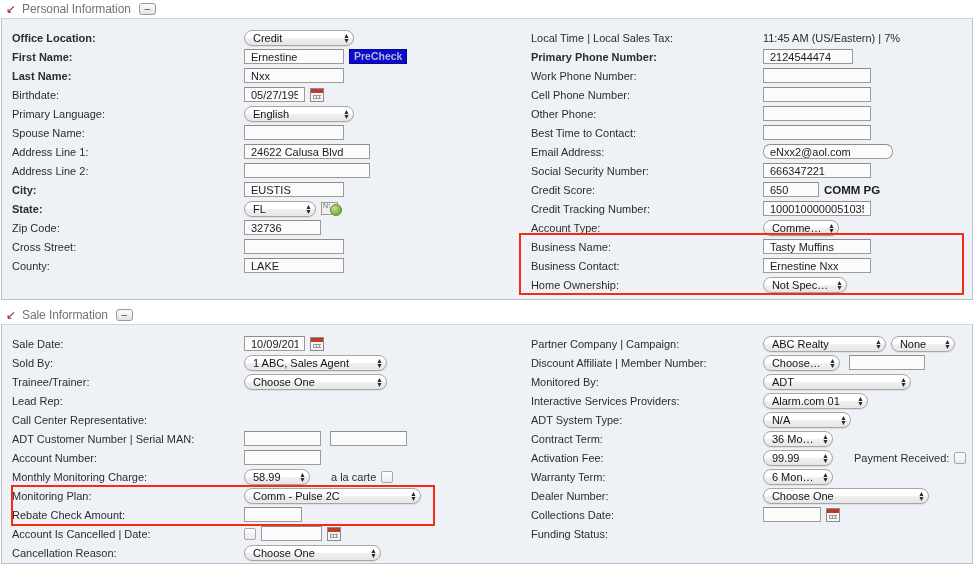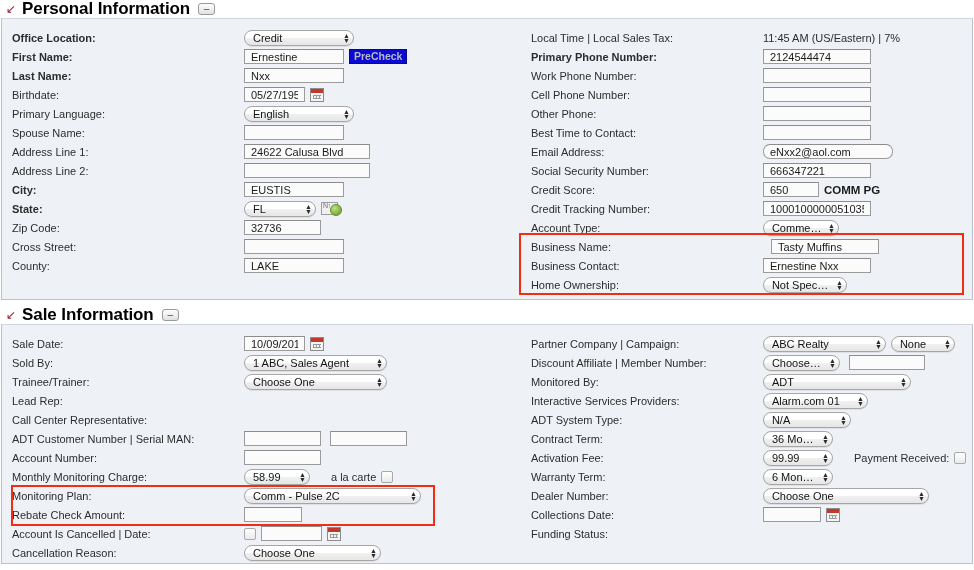--- a/index.html
+++ b/index.html
@@ -22,23 +22,23 @@
     height: 18px;
   }
   .sec-arrow {
     color: #9b1f35;
     font-size: 12px;
     line-height: 12px;
     display: inline-block;
     transform: scaleX(-1);
   }
   .sec-title {
-    color: #000000;
-    font-weight: bold;
-    font-size: 17px;
+    color: #737373;
+    font-weight: normal;
+    font-size: 12px;
     letter-spacing: -0.1px;
     white-space: nowrap;
   }
   .sec-toggle {
     width: 17px; height: 12px;
     border: 1px solid #9a9a9a;
     border-radius: 3px;
     background: linear-gradient(#fdfdfd, #e2e2e2);
     display: inline-flex;
     align-items: center;
@@ -349,21 +349,21 @@
     <div class="row">
       <span class="lbl">Local Time | Local Sales Tax:</span>
       <span class="ctl">
         <span class="static-val">11:45 AM (US/Eastern) | 7%</span>
       </span>
     </div>
 
     <div class="row">
       <span class="lbl b">Primary Phone Number:</span>
       <span class="ctl">
-        <input class="txt" style="width: 108px;" value="2124544474">
+        <input class="txt" style="width: 90px;" value="2124544474">
       </span>
     </div>
 
     <div class="row">
       <span class="lbl">Work Phone Number:</span>
       <span class="ctl">
         <input class="txt" style="width: 108px;" value="">
       </span>
     </div>
 
@@ -426,21 +426,21 @@
               <i>▲</i>
               <i>▼</i>
             </span>
         </span>
       </span>
     </div>
 
     <div class="row">
       <span class="lbl">Business Name:</span>
       <span class="ctl">
-        <input class="txt" style="width: 108px; margin-left: 8px;" value="Tasty Muffins">
+        <input class="txt" style="width: 108px;" value="Tasty Muffins">
       </span>
     </div>
 
     <div class="row">
       <span class="lbl">Business Contact:</span>
       <span class="ctl">
         <input class="txt" style="width: 108px;" value="Ernestine Nxx">
       </span>
     </div>
 

